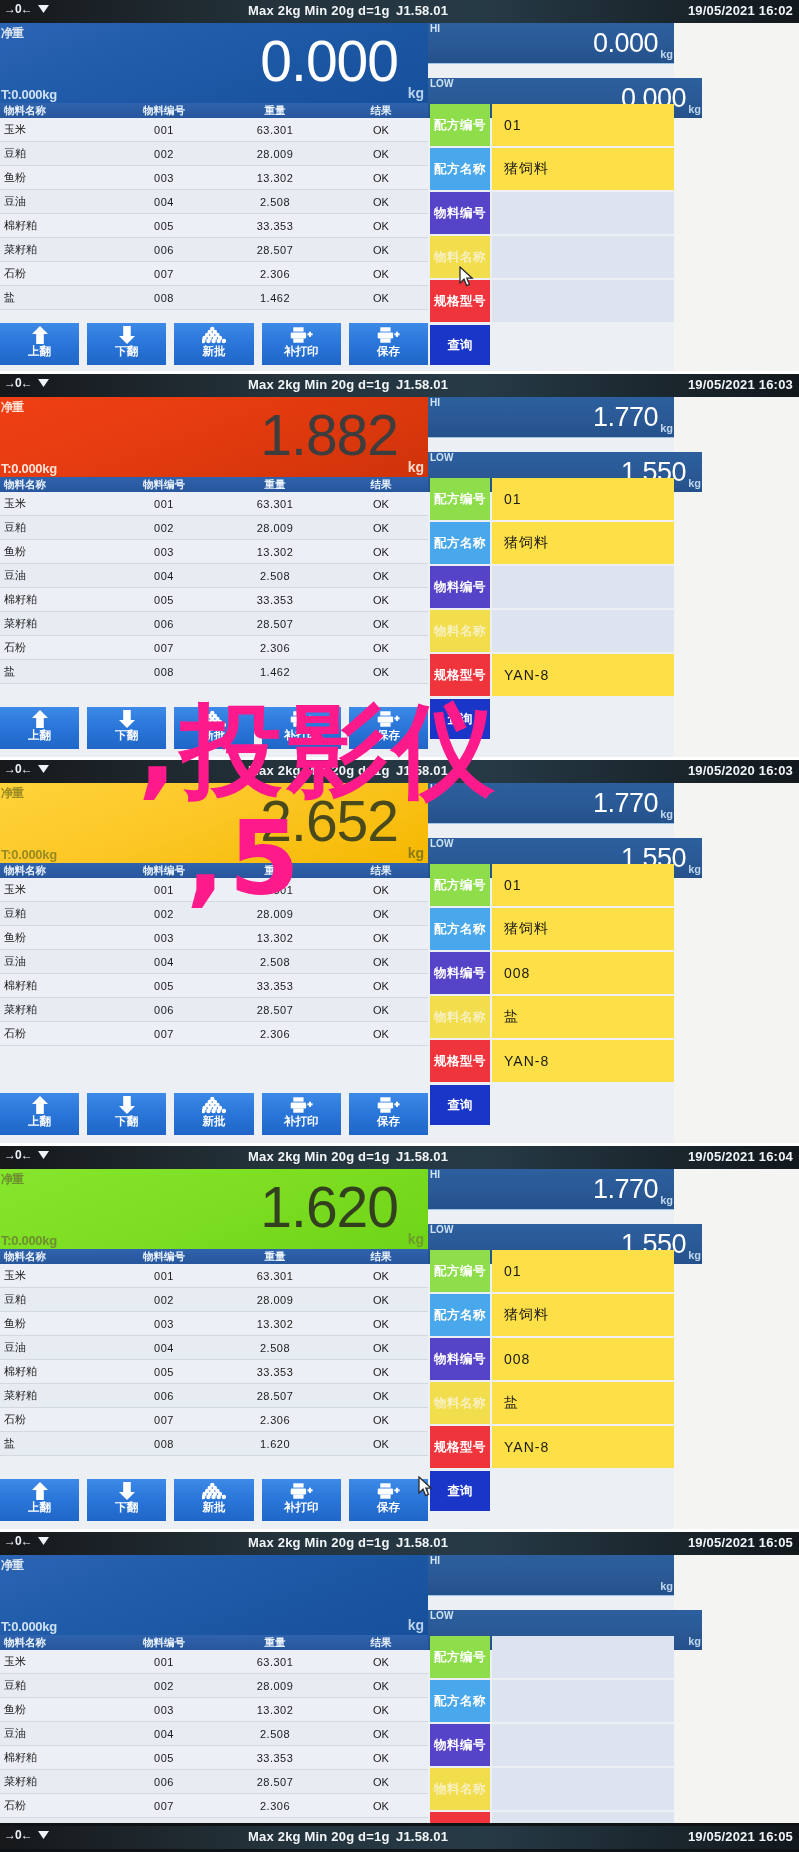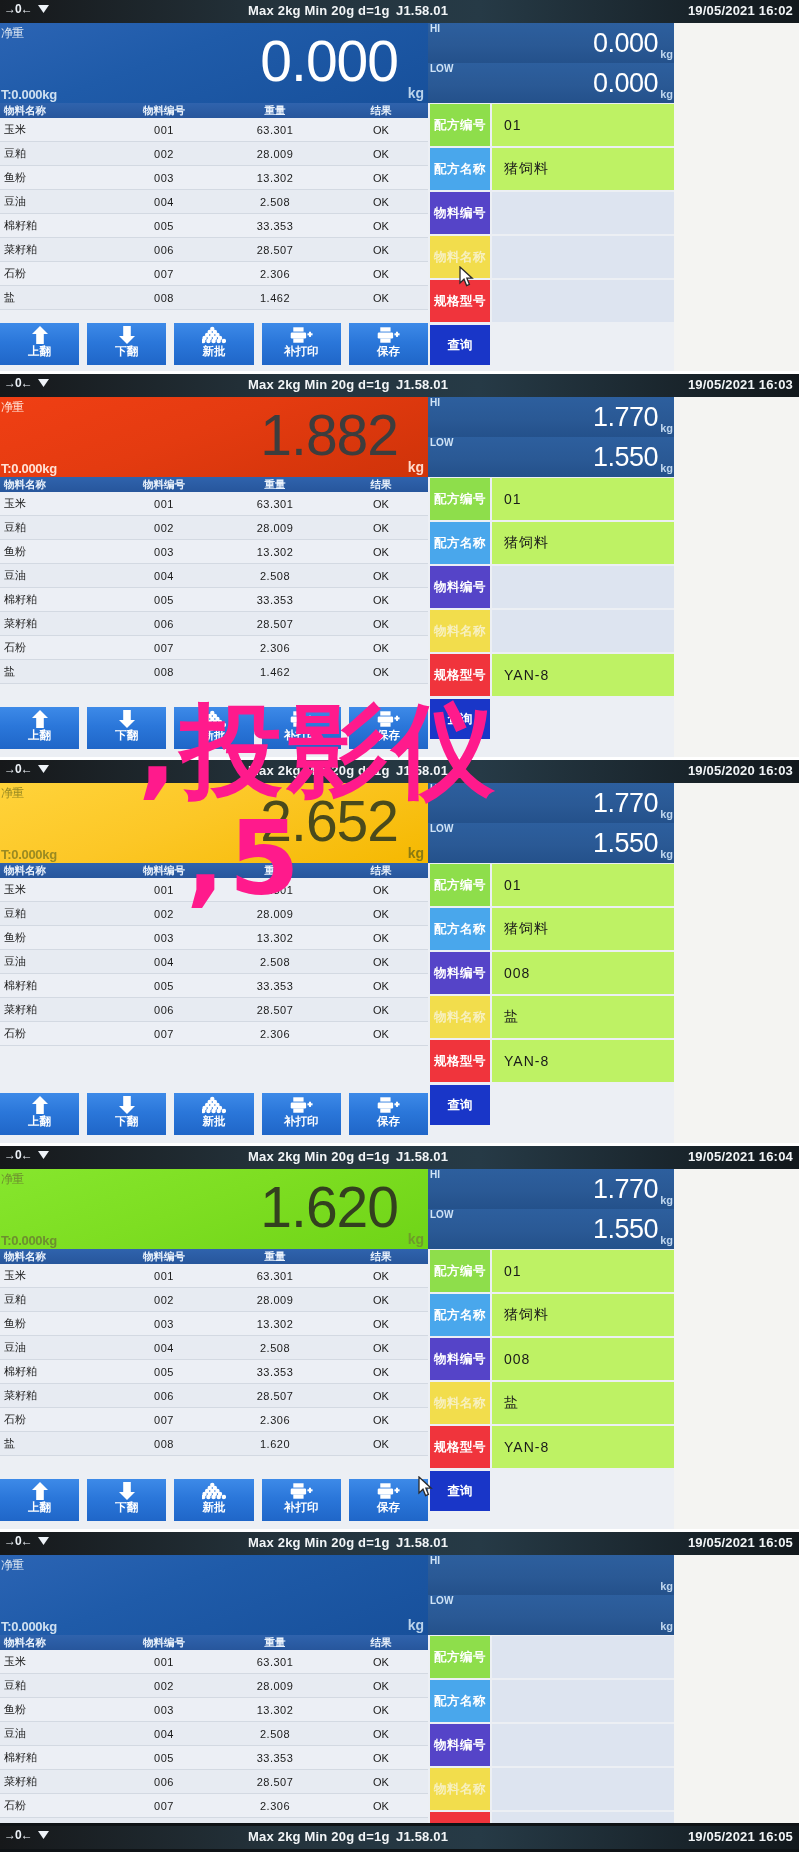--- a/index.html
+++ b/index.html
@@ -15,21 +15,21 @@
   .topbar{position:absolute;left:0;top:0;width:799px;height:23px;
           background:linear-gradient(90deg,#16181a 0%,#24333c 35%,#263a46 60%,#12181c 100%);
           color:#f2f5f7;font-size:13px;font-weight:bold;letter-spacing:.2px;}
   .topbar .zeroico{position:absolute;left:4px;top:2px;font-size:12px;letter-spacing:-1px;}
   .topbar .spec{position:absolute;left:248px;top:3px;white-space:nowrap;}
   .topbar .ver{position:absolute;left:396px;top:3px;}
   .topbar .dt{position:absolute;right:6px;top:3px;white-space:nowrap;}
 
   
   .bigwrap{position:absolute;left:0;top:23px;width:428px;height:80px;overflow:hidden;}
-  .bigwrap .netlbl{position:absolute;left:1px;top:2px;font-size:12px;font-weight:normal;
+  .bigwrap .netlbl{position:absolute;left:1px;top:2px;font-size:12px;font-weight:bold;
                    color:#dde7f2;letter-spacing:-1px;}
   .bigwrap .tare{position:absolute;left:1px;bottom:1px;font-size:13px;font-weight:bold;
                  color:#cfe0f0;letter-spacing:-.3px;}
   .bigwrap .val{position:absolute;right:30px;top:50%;transform:translateY(-52%);
                 font-size:57px;line-height:1;font-weight:300;letter-spacing:-1px;}
   .bigwrap .unit{position:absolute;right:4px;bottom:2px;font-size:14px;font-weight:bold;}
 
   .bg-blue{background:linear-gradient(160deg,#2b64b4 0%,#1f5ba9 40%,#17509b 100%);}
   .bg-blue .val{color:#ffffff;}
   .bg-blue .unit{color:#b9d2ea;}
@@ -45,21 +45,21 @@
   .bg-green .val{color:#33401f;}
   .bg-green .unit{color:#6f9b2a;}
   .bg-green .netlbl,.bg-green .tare{color:#6d8f2f;}
 
   
   .hilo{position:absolute;top:23px;left:428px;width:246px;height:80px;}
   .hibox,.lowbox{position:absolute;left:0;width:246px;height:40px;
         background:linear-gradient(180deg,#2d5f9e 0%,#2a5995 55%,#24518b 100%);
         border-bottom:1px solid #9fc3e4;overflow:hidden;}
   .hibox{top:0;}
-  .lowbox{top:40px;border-bottom:none;}
+  .lowbox{top:55px;border-bottom:none;padding-left:28px;}
   .hilo .tag{position:absolute;left:2px;top:0px;font-size:10px;font-weight:bold;color:#cfe3f6;text-align:center;}
   .hilo .v{position:absolute;right:16px;top:50%;transform:translateY(-48%);
            font-size:27px;font-weight:300;color:#fff;line-height:1;letter-spacing:-.5px;}
   .hilo .u{position:absolute;right:1px;bottom:3px;font-size:11px;font-weight:bold;color:#bfd6ee;}
 
   
   .photoedge{position:absolute;top:23px;left:674px;width:125px;bottom:0;background:#f4f4f2;}
 
   
   .tbl{position:absolute;left:0;top:103px;width:428px;}
@@ -84,21 +84,21 @@
   .btn .gl{display:block;margin:2px auto 0;width:24px;height:20px;}
   .btn .lb{font-size:11.5px;font-weight:bold;line-height:12px;display:block;}
 
   
   .props{position:absolute;left:430px;top:103px;width:244px;}
   .prow{display:flex;height:44px;align-items:stretch;}
   .ptag{width:60px;display:flex;align-items:center;justify-content:center;
         font-size:12.5px;font-weight:bold;color:#fff;margin:1px 2px 1px 0;
         letter-spacing:.5px;}
   .pval{flex:1;display:flex;align-items:center;padding-left:12px;
-        font-size:14px;color:#1a1a1a;background:#bef264;margin:1px 0;letter-spacing:1px;}
+        font-size:14px;color:#1a1a1a;background:#fde047;margin:1px 0;letter-spacing:1px;}
   .pv-empty{background:#dde4f0;}
   .tag-recipe-no{background:#8ede4b;}
   .tag-recipe-name{background:#49a7ec;}
   .tag-mat-no{background:#5544c8;}
   .tag-mat-name{background:#f2dd4c;color:#f7f0c0;}
   .tag-spec{background:#f0343c;}
   .tag-query{background:#1936c8;height:40px;width:60px;margin-top:2px;
              display:flex;align-items:center;justify-content:center;
              font-size:12.5px;font-weight:bold;color:#fff;}
 

